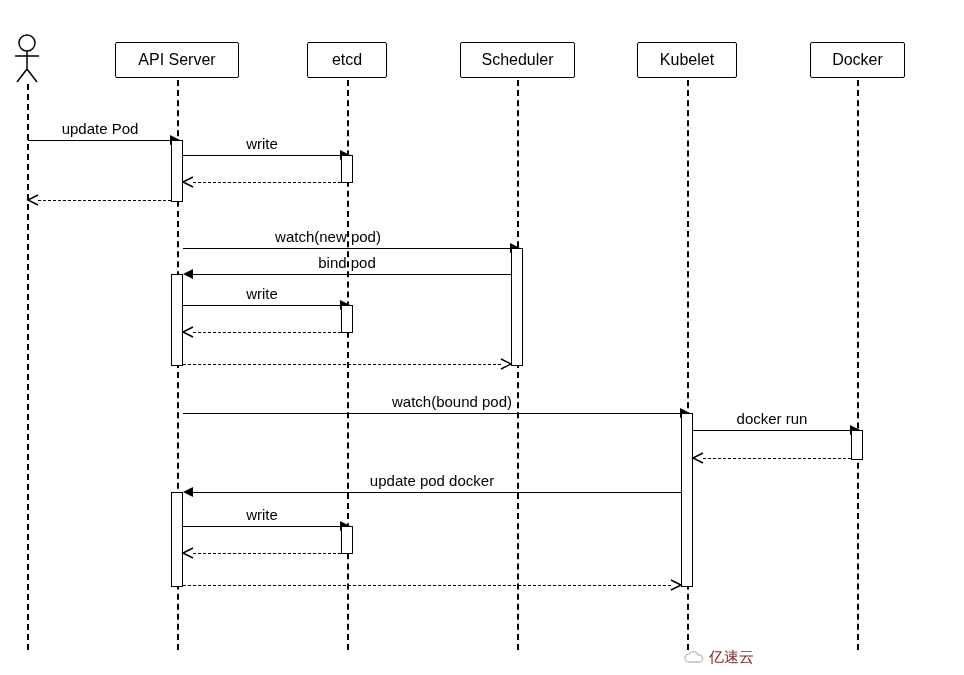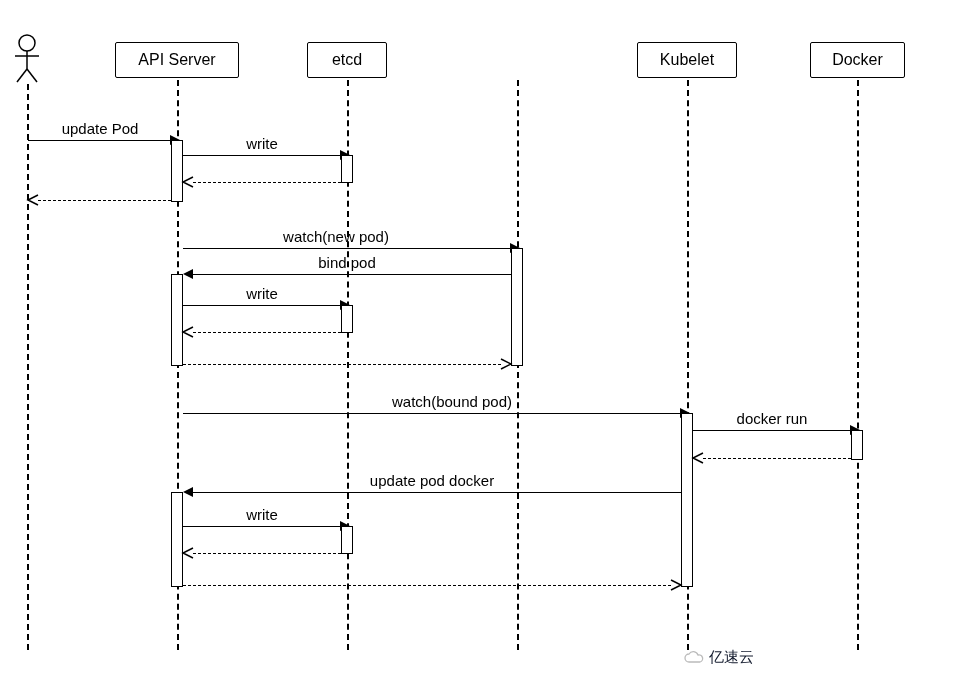--- a/index.html
+++ b/index.html
@@ -55,21 +55,21 @@
   svg.arrowhead {
     position: absolute;
     overflow: visible;
   }
   .actor {
     position: absolute;
   }
   .watermark {
     position: absolute;
     font-size: 15px;
-    color: #0f172a;
+    color: #7f1d1d;
     display:flex;
     align-items:center;
     gap:4px;
   }
 </style>
 </head>
 <body>
 
 <div class="canvas">
 
@@ -78,20 +78,21 @@
       <circle cx="15" cy="9" r="8" stroke="#000" stroke-width="1.5" fill="none"></circle>
       <line x1="15" y1="17" x2="15" y2="35" stroke="#000" stroke-width="1.5"></line>
       <line x1="3" y1="22" x2="27" y2="22" stroke="#000" stroke-width="1.5"></line>
       <line x1="15" y1="35" x2="5" y2="48" stroke="#000" stroke-width="1.5"></line>
       <line x1="15" y1="35" x2="25" y2="48" stroke="#000" stroke-width="1.5"></line>
     </svg>
   </div>
 
   <div class="participant-box" style="left:115px; top:42px; width:124px;">API Server</div>
   <div class="participant-box" style="left:307px; top:42px; width:80px;">etcd</div>
+  <div class="participant-box" style="left:460px; top:42px; width:115px;">Scheduler</div>
   <div class="participant-box" style="left:810px; top:42px; width:95px;">Docker</div>
   <div class="participant-box" style="left:637px; top:42px; width:100px;">Kubelet</div>
 
   <div class="lifeline" style="left:27px; top:84px; height:566px;"></div>
   <div class="lifeline" style="left:177px; top:80px; height:570px;"></div>
   <div class="lifeline" style="left:347px; top:80px; height:570px;"></div>
   <div class="lifeline" style="left:517px; top:80px; height:570px;"></div>
   <div class="lifeline" style="left:687px; top:80px; height:570px;"></div>
   <div class="lifeline" style="left:857px; top:80px; height:570px;"></div>
 
@@ -114,21 +115,21 @@
   <div class="msg-line-dashed" style="left:193px; top:182px; width:148px;"></div>
   <svg class="arrowhead" style="left:183px; top:182px;" width="12" height="12">
       <polyline points="10,-5 0,0 10,5" fill="none" stroke="#000" stroke-width="1.5"></polyline>
     </svg>
 
   <div class="msg-line-dashed" style="left:38px; top:200px; width:133px;"></div>
   <svg class="arrowhead" style="left:28px; top:200px;" width="12" height="12">
       <polyline points="10,-5 0,0 10,5" fill="none" stroke="#000" stroke-width="1.5"></polyline>
     </svg>
 
-  <div class="msg-label" style="left:336px; top:228px;text-align:right;">watch(new pod)</div>
+  <div class="msg-label" style="left:328px; top:228px;text-align:right;">watch(new pod)</div>
   <div class="msg-line" style="left:183px; top:248px; width:327px;"></div>
   <svg class="arrowhead" style="left:510px; top:248px;" width="12" height="12">
       <polygon points="0,-5 0,5 10,0" fill="#000"></polygon>
     </svg>
 
   <div class="activation" style="left:511px; top:248px; height:118px;"></div>
 
   <div class="msg-label" style="left:347px; top:254px;text-align:right;">bind pod</div>
   <div class="msg-line" style="left:193px; top:274px; width:318px;"></div>
   <svg class="arrowhead" style="left:183px; top:274px;" width="12" height="12">

